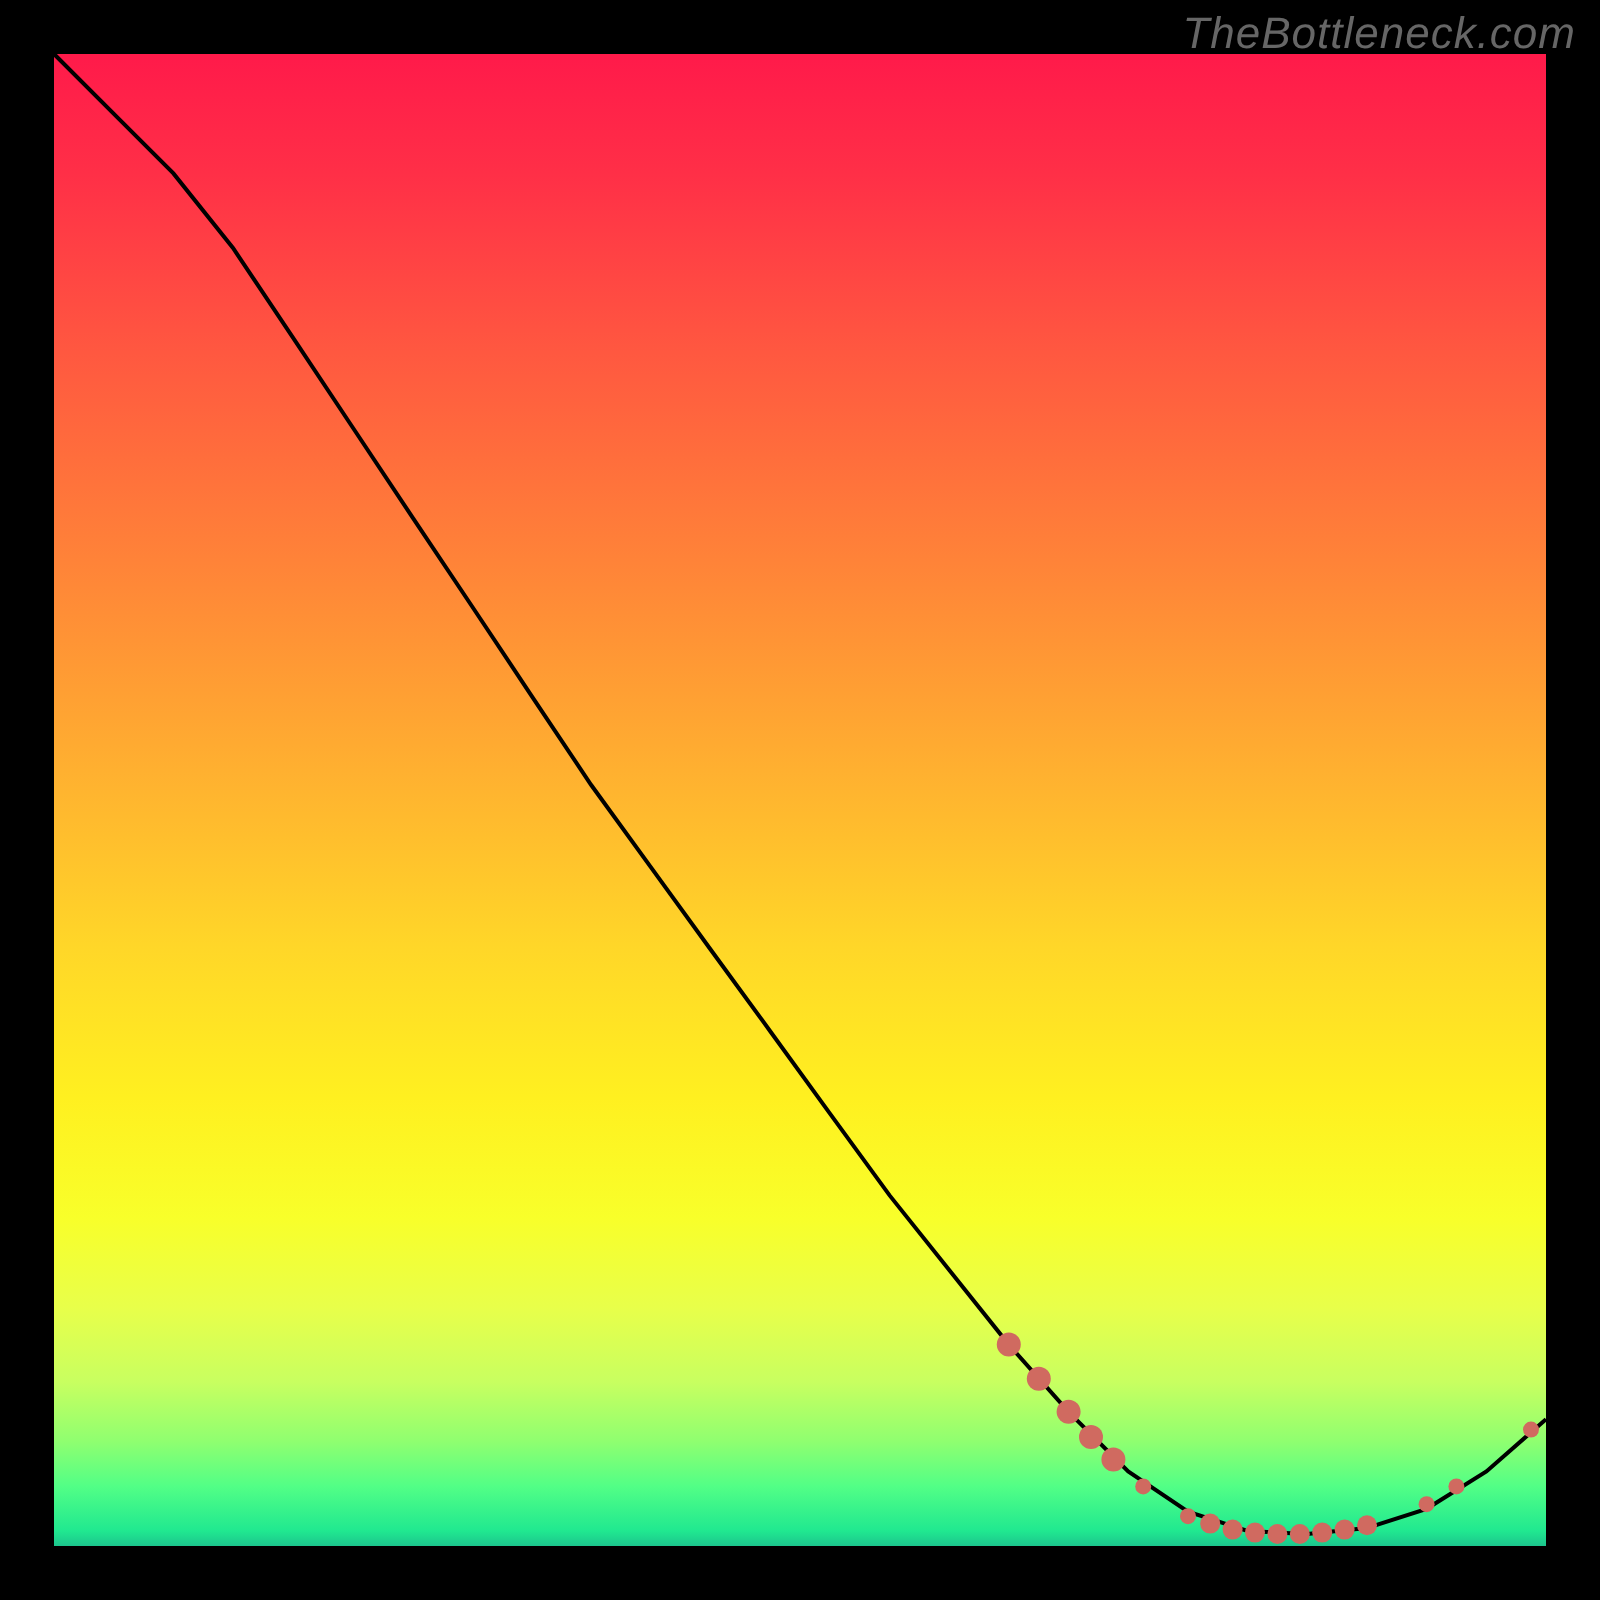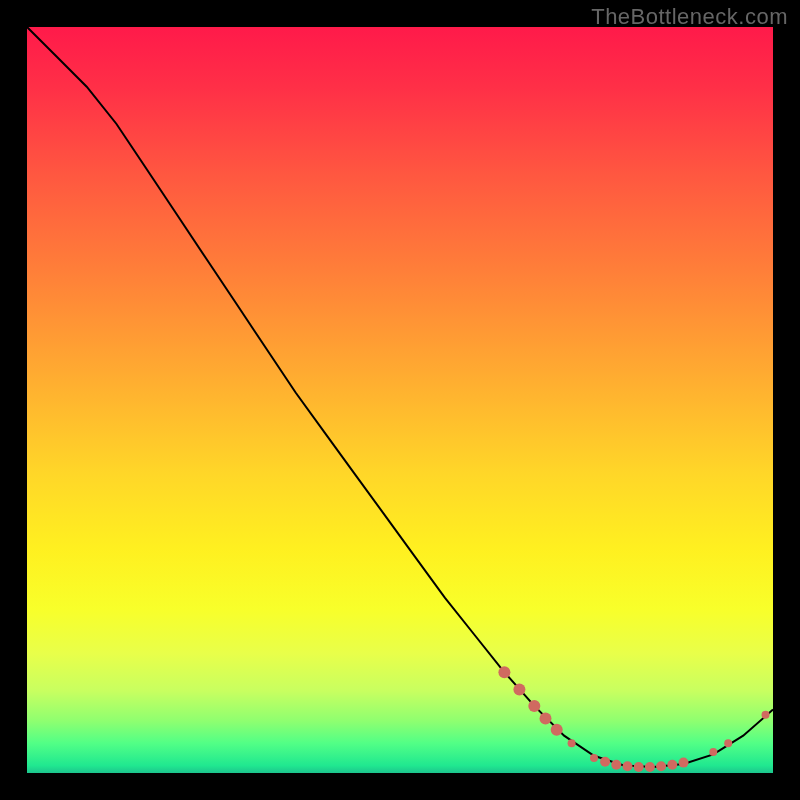--- a/index.html
+++ b/index.html
@@ -18,20 +18,21 @@
     background: #000;
   }
   .watermark {
     position: absolute;
     top: 4px;
     right: 12px;
     color: #666;
     font-size: 22px;
     letter-spacing: 0.5px;
     user-select: none;
+    font-style: italic;
   }
   .plot-area {
     position: absolute;
     left: 27px;
     top: 27px;
     width: 746px;
     height: 746px;
     
     background: linear-gradient(
       to bottom,

